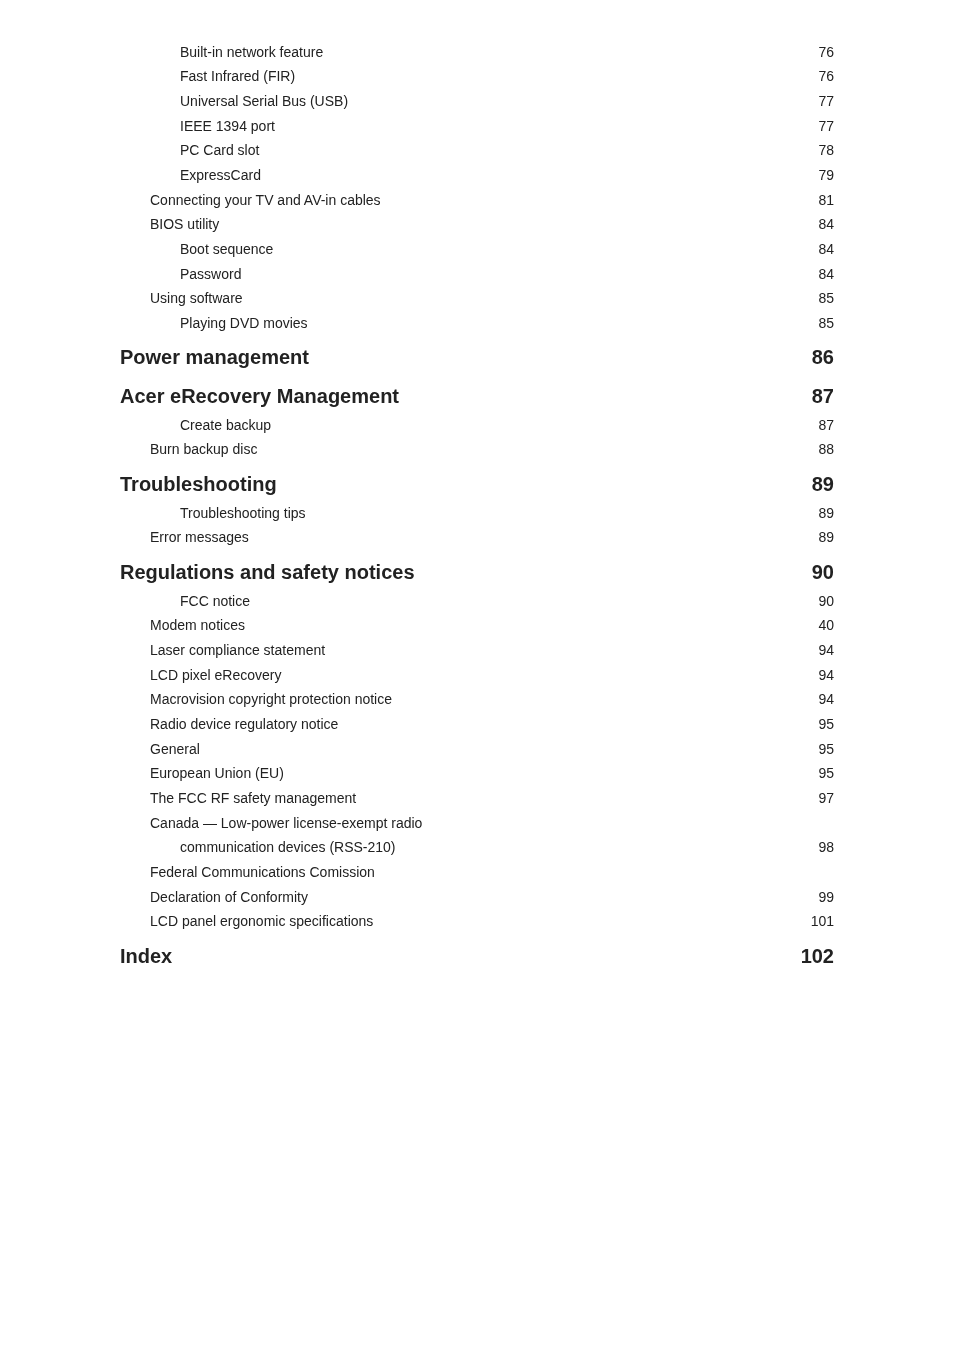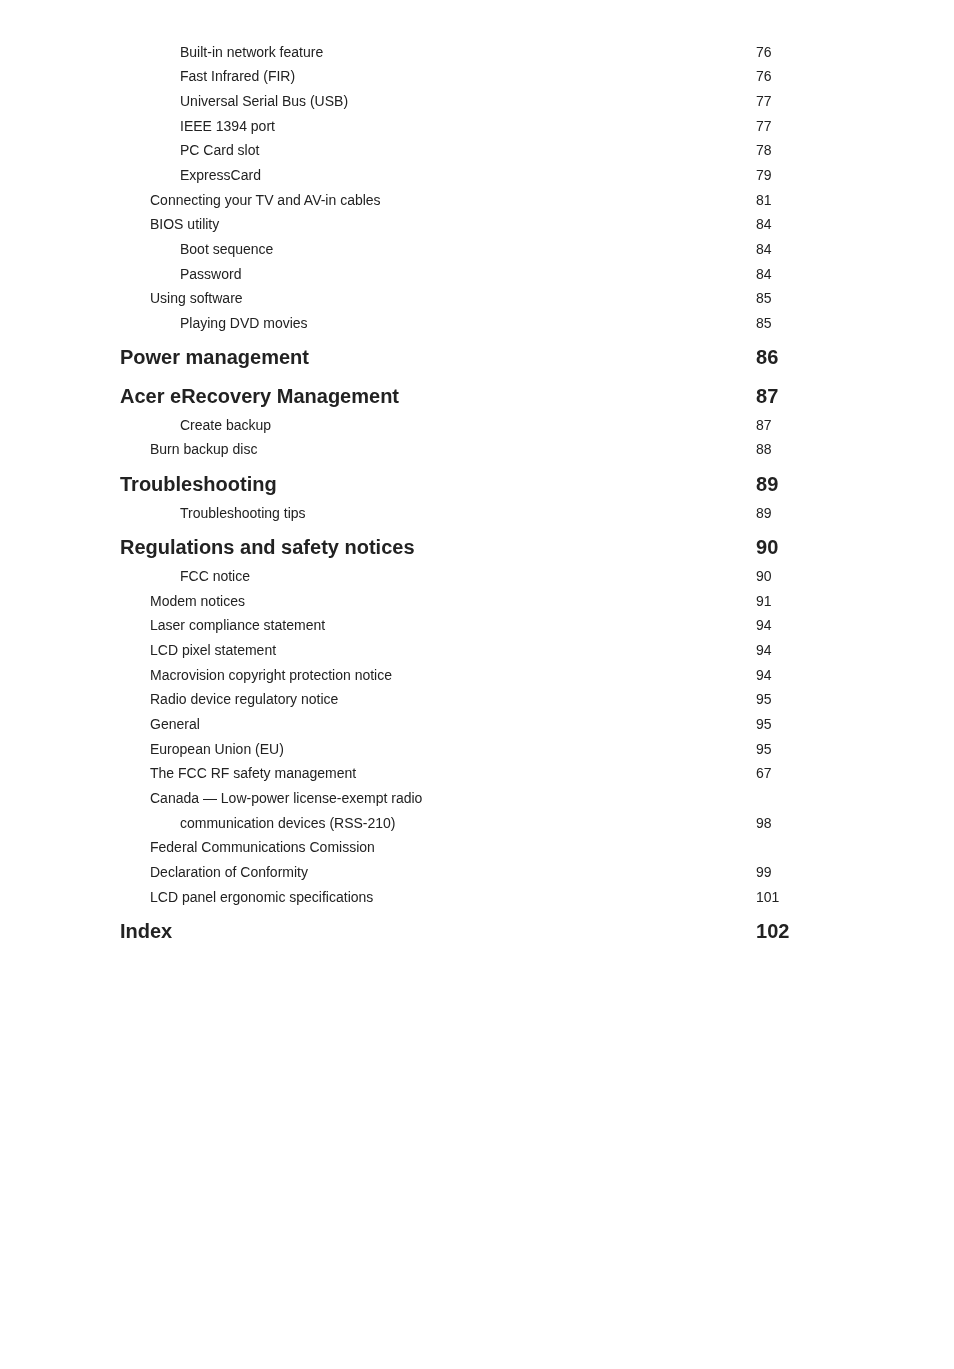--- a/index.html
+++ b/index.html
@@ -19,20 +19,21 @@
       width: 100%;
       border-collapse: collapse;
     }
     .toc-table td {
       padding: 1.5px 0;
       font-size: 14px;
       line-height: 1.55;
       vertical-align: top;
     }
     .toc-table td.page-num {
+      text-align: right;
       white-space: nowrap;
       padding-left: 8px;
       min-width: 40px;
     }
   </style>
 </head>
 <body>
 
 <table class="toc-table">
   <tbody id="toc-body">
@@ -102,58 +103,62 @@
       </tr>
       <tr>
         <td class="label" style="padding-left: 0px; font-size: 20px; font-weight: bold; padding-top: 6px;">Troubleshooting</td>
         <td class="page-num" style="font-size: 20px; font-weight: bold; padding-top: 6px;">89</td>
       </tr>
       <tr>
         <td class="label" style="padding-left: 60px; font-size: 14px; font-weight: normal; padding-top: 1.5px;">Troubleshooting tips</td>
         <td class="page-num" style="font-size: 14px; font-weight: normal; padding-top: 1.5px;">89</td>
       </tr>
       <tr>
+        <td class="label" style="padding-left: 30px; font-size: 14px; font-weight: normal; padding-top: 1.5px;">Error messages</td>
+        <td class="page-num" style="font-size: 14px; font-weight: normal; padding-top: 1.5px;">89</td>
+      </tr>
+      <tr>
         <td class="label" style="padding-left: 0px; font-size: 20px; font-weight: bold; padding-top: 6px;">Regulations and safety notices</td>
         <td class="page-num" style="font-size: 20px; font-weight: bold; padding-top: 6px;">90</td>
       </tr>
       <tr>
         <td class="label" style="padding-left: 60px; font-size: 14px; font-weight: normal; padding-top: 1.5px;">FCC notice</td>
         <td class="page-num" style="font-size: 14px; font-weight: normal; padding-top: 1.5px;">90</td>
       </tr>
       <tr>
         <td class="label" style="padding-left: 30px; font-size: 14px; font-weight: normal; padding-top: 1.5px;">Modem notices</td>
-        <td class="page-num" style="font-size: 14px; font-weight: normal; padding-top: 1.5px;">91</td>
+        <td class="page-num" style="font-size: 14px; font-weight: normal; padding-top: 1.5px;">40</td>
       </tr>
       <tr>
         <td class="label" style="padding-left: 30px; font-size: 14px; font-weight: normal; padding-top: 1.5px;">Laser compliance statement</td>
         <td class="page-num" style="font-size: 14px; font-weight: normal; padding-top: 1.5px;">94</td>
       </tr>
       <tr>
-        <td class="label" style="padding-left: 30px; font-size: 14px; font-weight: normal; padding-top: 1.5px;">LCD pixel statement</td>
+        <td class="label" style="padding-left: 30px; font-size: 14px; font-weight: normal; padding-top: 1.5px;">LCD pixel eRecovery</td>
         <td class="page-num" style="font-size: 14px; font-weight: normal; padding-top: 1.5px;">94</td>
       </tr>
       <tr>
         <td class="label" style="padding-left: 30px; font-size: 14px; font-weight: normal; padding-top: 1.5px;">Macrovision copyright protection notice</td>
         <td class="page-num" style="font-size: 14px; font-weight: normal; padding-top: 1.5px;">94</td>
       </tr>
       <tr>
         <td class="label" style="padding-left: 30px; font-size: 14px; font-weight: normal; padding-top: 1.5px;">Radio device regulatory notice</td>
         <td class="page-num" style="font-size: 14px; font-weight: normal; padding-top: 1.5px;">95</td>
       </tr>
       <tr>
         <td class="label" style="padding-left: 30px; font-size: 14px; font-weight: normal; padding-top: 1.5px;">General</td>
         <td class="page-num" style="font-size: 14px; font-weight: normal; padding-top: 1.5px;">95</td>
       </tr>
       <tr>
         <td class="label" style="padding-left: 30px; font-size: 14px; font-weight: normal; padding-top: 1.5px;">European Union (EU)</td>
         <td class="page-num" style="font-size: 14px; font-weight: normal; padding-top: 1.5px;">95</td>
       </tr>
       <tr>
         <td class="label" style="padding-left: 30px; font-size: 14px; font-weight: normal; padding-top: 1.5px;">The FCC RF safety management</td>
-        <td class="page-num" style="font-size: 14px; font-weight: normal; padding-top: 1.5px;">67</td>
+        <td class="page-num" style="font-size: 14px; font-weight: normal; padding-top: 1.5px;">97</td>
       </tr>
       <tr>
         <td class="label" style="padding-left: 30px; font-size: 14px; font-weight: normal; padding-top: 1.5px;">Canada — Low-power license-exempt radio</td>
         <td class="page-num" style="font-size: 14px; font-weight: normal; padding-top: 1.5px;"></td>
       </tr>
       <tr>
         <td class="label" style="padding-left: 60px; font-size: 14px; font-weight: normal; padding-top: 1.5px;">communication devices (RSS-210)</td>
         <td class="page-num" style="font-size: 14px; font-weight: normal; padding-top: 1.5px;">98</td>
       </tr>
       <tr>

